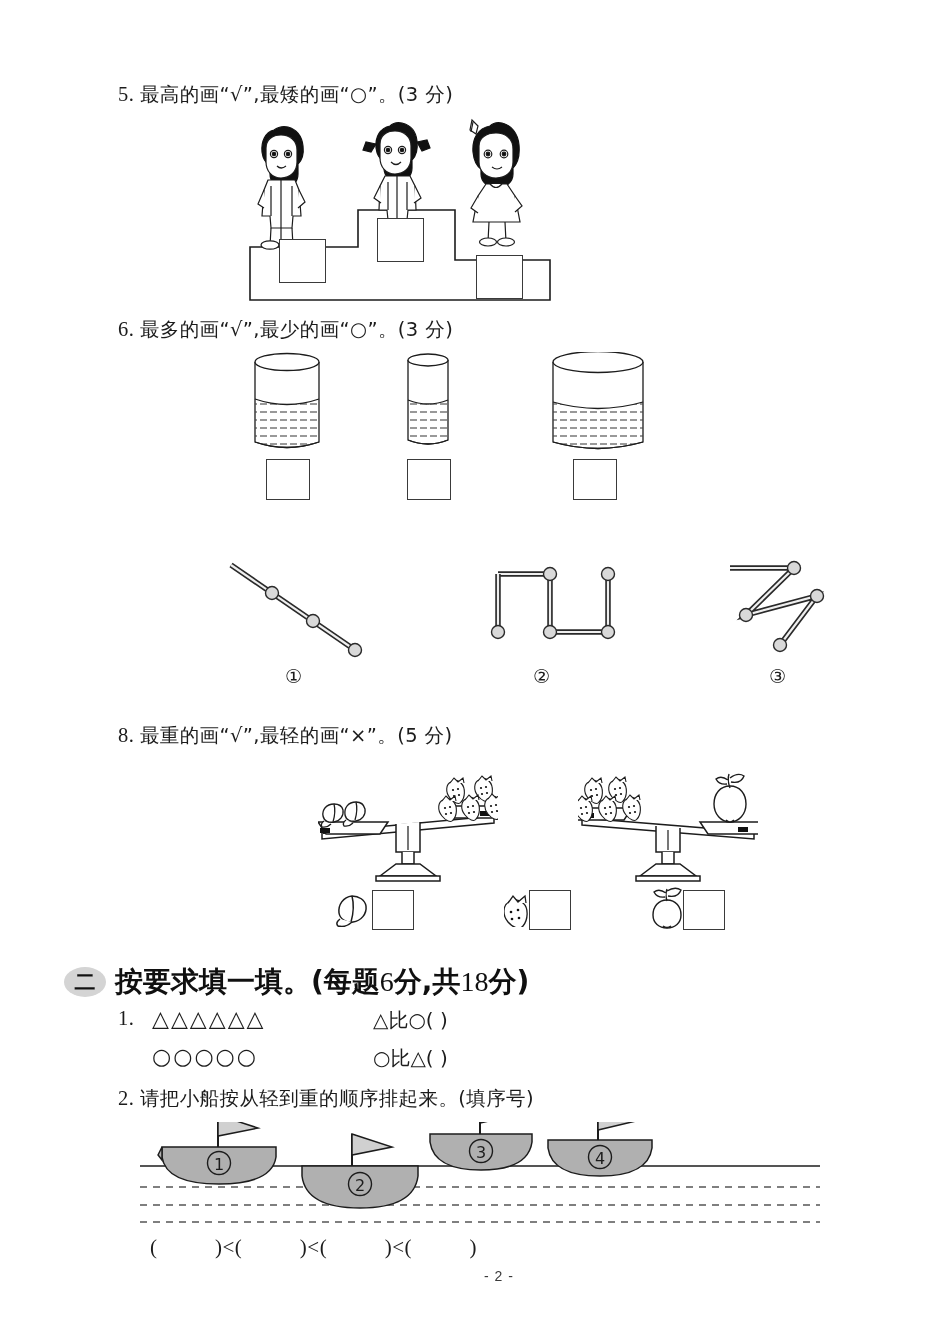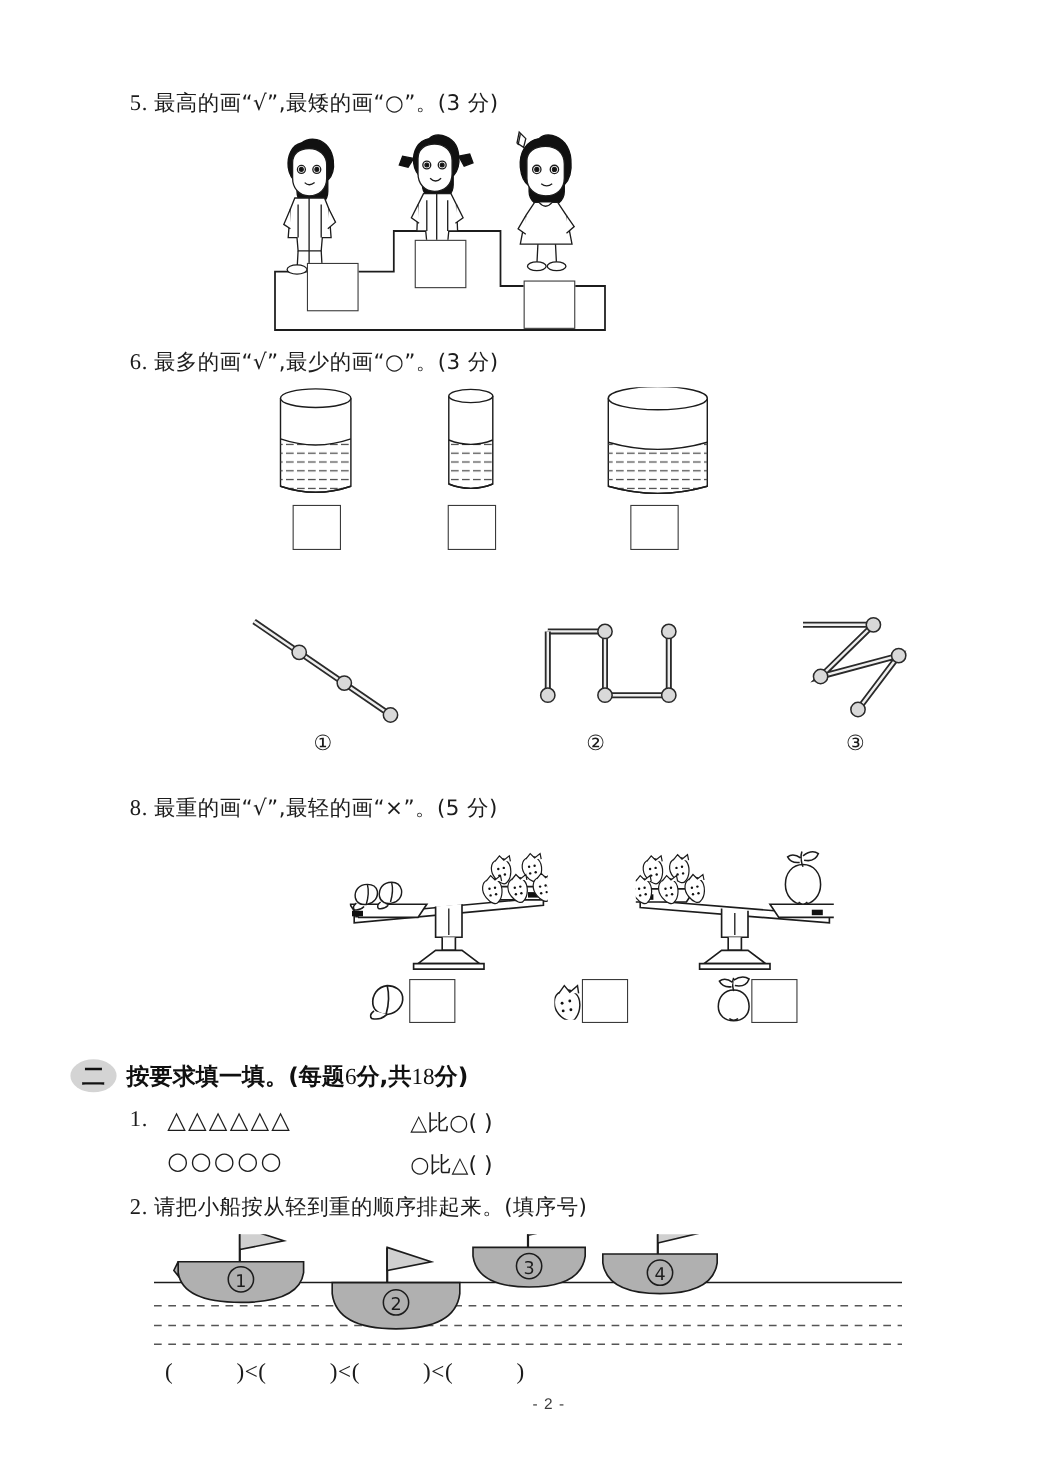--- a/index.html
+++ b/index.html
@@ -58,21 +58,21 @@
     display: flex;
     align-items: center;
     justify-content: center;
     font-family: "DejaVu Sans", sans-serif;
     font-size: 21px;
     font-weight: bold;
     color: #111;
   }
   .sec-title {
     font-family: "DejaVu Sans", "Liberation Sans", sans-serif;
-    font-size: 21px;
+    font-size: 28px;
     font-weight: bold;
     white-space: nowrap;
     color: #101010;
   }
   .sec-title .num { font-family: "Liberation Serif", serif; font-weight: normal; }
 
   
   .ansbox {
     position: absolute;
     border: 1.6px solid #3a3a3a;

